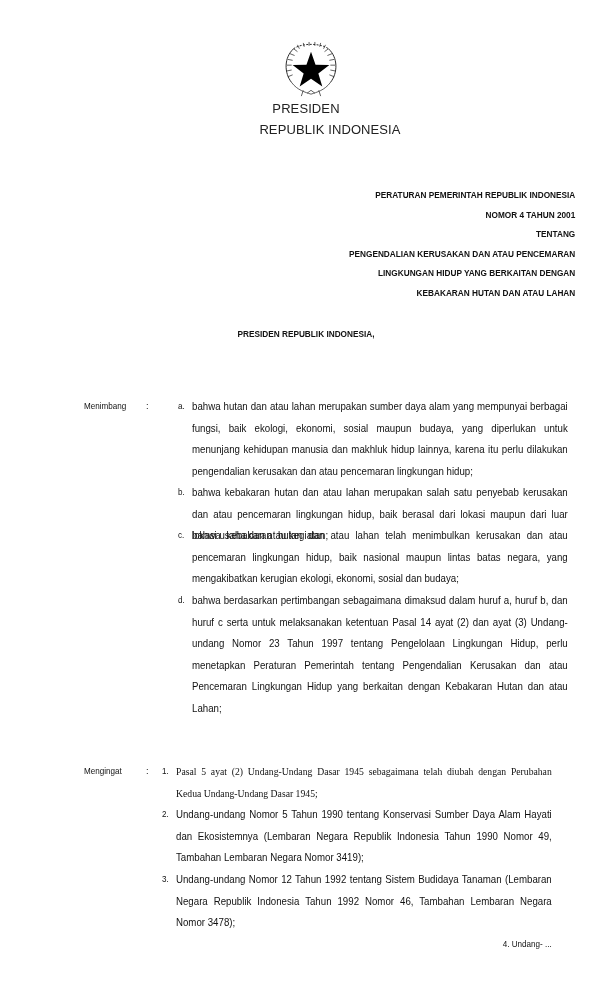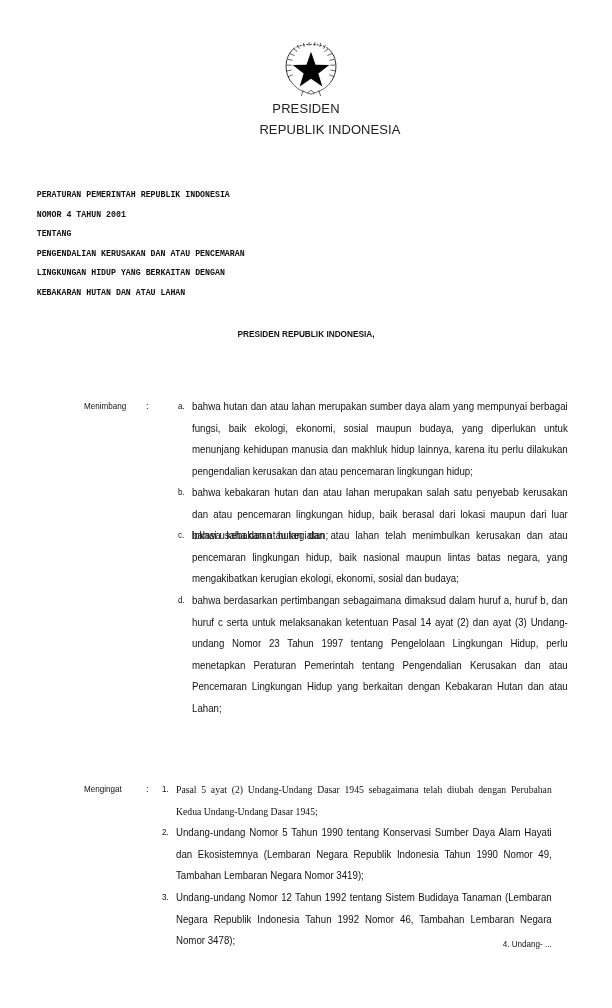--- a/index.html
+++ b/index.html
@@ -1,19 +1,19 @@
 <!DOCTYPE html>
 <html><head>
 <meta charset="utf-8">
 <style>
   html, body { margin:0; padding:0; background:#ffffff; }
   body { width:612px; height:1008px; position:relative; overflow:hidden; color:#111; font-family:"Liberation Sans", sans-serif; }
   .emblem { position:absolute; left:282px; top:40px; width:58px; height:60px; }
   .emblem-caption { position:absolute; left:0; width:612px; text-align:center; font-size:13px; line-height:9px; color:#222; letter-spacing:0.1px; }
-  .title-block { position:absolute; left:0; top:185px; width:612px; text-align:left;font-family:Liberation Mono, monospace; }
+  .title-block { position:absolute; left:0; top:185px; width:612px; text-align:right; }
   .title-line { font-weight:bold; font-size:9.4px; line-height:19.5px; transform:scaleX(0.88); transform-origin:center; white-space:nowrap; }
   .presiden { position:absolute; left:0; top:328px; width:612px; text-align:center; font-weight:bold; font-size:9.4px; transform:scaleX(0.88); white-space:nowrap; }
   .section { position:absolute; left:0; width:612px; }
   .sec-label { position:absolute; left:84px; font-size:9.2px; line-height:21.5px; transform:scaleX(0.88); transform-origin:left; white-space:nowrap; }
   .sec-colon { position:absolute; left:146px; font-size:9.2px; line-height:21.5px; }
   .item { position:relative; margin-left:162px; width:390px; }
   .item-marker { position:absolute; left:0; top:0; font-size:9.2px; line-height:21.5px; transform:scaleX(0.88); transform-origin:left; }
   .item-text { margin-left:14px; width:376px; font-size:11px; line-height:21.5px; text-align:justify; }
   .item-text span.inner { display:block; width:427px; transform:scaleX(0.88); transform-origin:left top; text-align:justify; }
   .continuation { position:absolute; right:60px; top:939px; font-size:9.2px; transform:scaleX(0.88); transform-origin:right; white-space:nowrap; }
@@ -71,21 +71,21 @@
       </div>
   </div>
   <div class="item">
     <div class="item-marker">d.</div>
     <div class="item-text" style="height: 108px;">
         <span class="inner">bahwa berdasarkan pertimbangan sebagaimana dimaksud dalam huruf a, huruf b, dan huruf c serta untuk melaksanakan ketentuan Pasal 14 ayat (2) dan ayat (3) Undang-undang Nomor 23 Tahun 1997 tentang Pengelolaan Lingkungan Hidup, perlu menetapkan Peraturan Pemerintah tentang Pengendalian Kerusakan dan atau Pencemaran Lingkungan Hidup yang berkaitan dengan Kebakaran Hutan dan atau Lahan;</span>
       </div>
   </div>
 </div>
 
-<div class="section" style="top:779px;">
+<div class="section" style="top:761px;">
   <div class="sec-label" style="top:0;">Mengingat</div>
   <div class="sec-colon" style="top:0;">:</div>
   <div class="item">
     <div class="item-marker">1.</div>
     <div class="item-text" style="height: 43px; font-family: Liberation Serif, serif;">
         <span class="inner">Pasal 5 ayat (2)  Undang-Undang Dasar 1945 sebagaimana telah diubah dengan Perubahan Kedua Undang-Undang Dasar 1945;</span>
       </div>
   </div>
   <div class="item">
     <div class="item-marker">2.</div>

